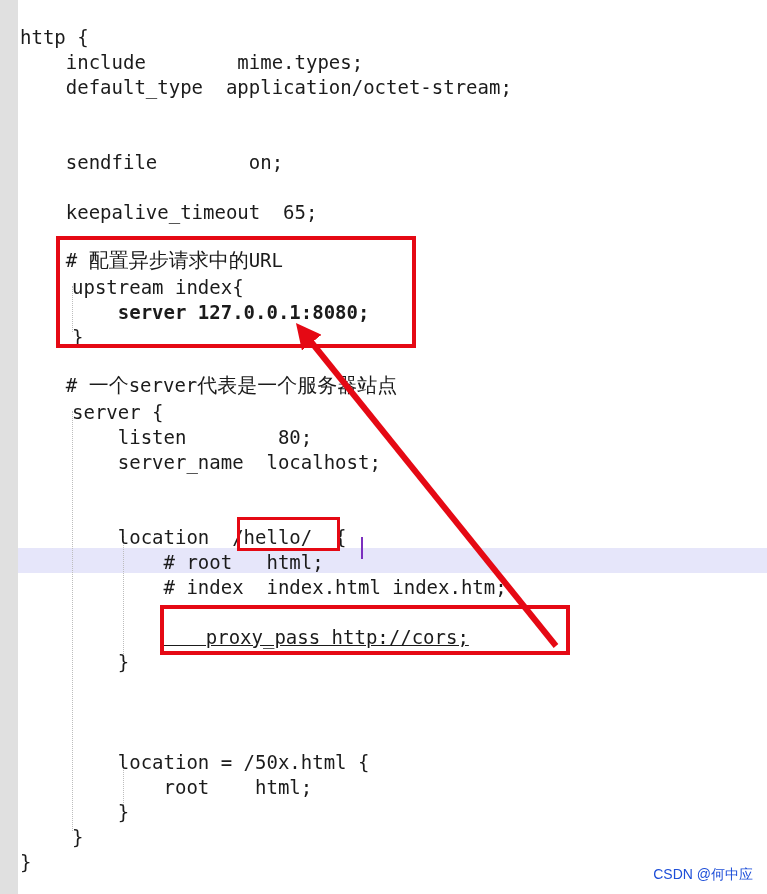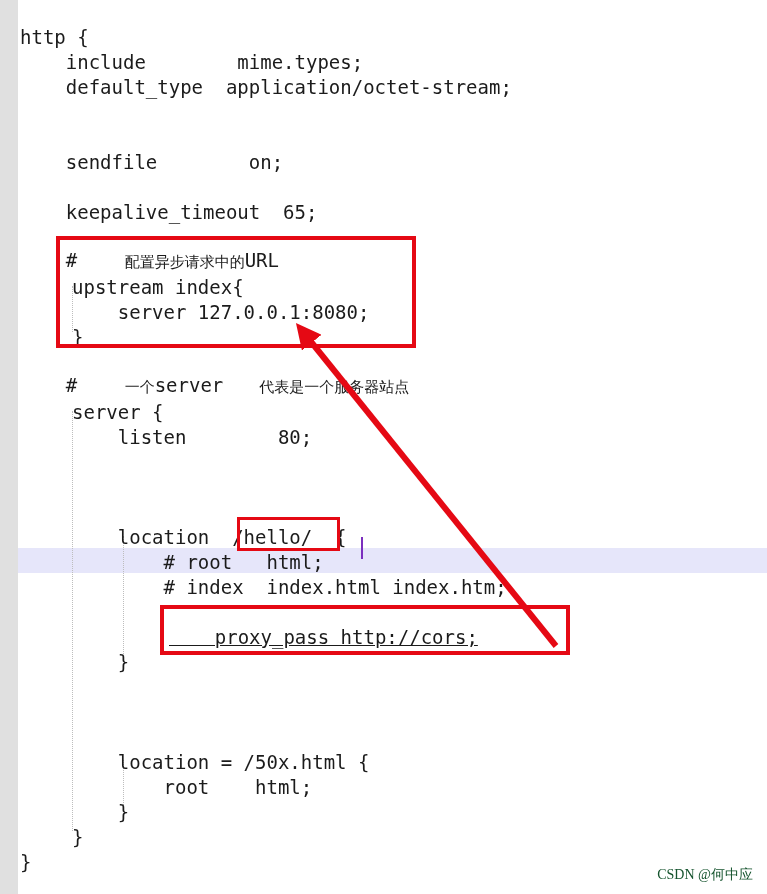--- a/index.html
+++ b/index.html
@@ -55,24 +55,23 @@
     height: 25px;
     line-height: 25px;
     white-space: pre;
     font-size: 19px;
     color: #1b1b1b;
     font-family: "DejaVu Sans Mono", "Liberation Mono", monospace;
     letter-spacing: 0px;
   }
   .code-line .cjk {
     font-family: "DejaVu Sans", "Liberation Sans", sans-serif;
-    font-size: 15px;
-    margin-left: 36px;
+    font-size: 20px;
   }
-  .underline-seg { text-decoration: underline; margin-left: 9px; }
+  .underline-seg { text-decoration: underline; }
 
   
   #text-cursor {
     position: absolute;
     width: 2px;
     height: 22px;
     background: #7b2fbe;
   }
 
   
@@ -92,23 +91,23 @@
     width: 767px;
     height: 894px;
     pointer-events: none;
   }
 
   
   #watermark {
     position: absolute;
     right: 14px;
     bottom: 10px;
-    font-family: Liberation Serif, serif;
+    font-family: Liberation Sans, sans-serif;
     font-size: 14px;
-    color: #14532d;
+    color: #1d4ed8;
     white-space: pre;
   }
 </style>
 </head>
 <body>
 
 <div id="screen">
 
   <div id="gutter"></div>
 
@@ -126,26 +125,27 @@
       <div class="code-line" style="left: 20px; top: 38px;"><span>    include        mime.types;</span></div>
       <div class="code-line" style="left: 20px; top: 63px;"><span>    default_type  application/octet-stream;</span></div>
       <div class="code-line" style="left: 20px; top: 88px;"></div>
       <div class="code-line" style="left: 20px; top: 113px;"></div>
       <div class="code-line" style="left: 20px; top: 138px;"><span>    sendfile        on;</span></div>
       <div class="code-line" style="left: 20px; top: 163px;"></div>
       <div class="code-line" style="left: 20px; top: 188px;"><span>    keepalive_timeout  65;</span></div>
       <div class="code-line" style="left: 20px; top: 213px;"></div>
       <div class="code-line" style="left: 20px; top: 236px;"><span>    # </span><span class="cjk">配置异步请求中的</span><span>URL</span></div>
       <div class="code-line" style="left: 72px; top: 263px;"><span>upstream index{</span></div>
-      <div class="code-line" style="left: 72px; top: 288px;"><span>    server 127.0.0.1:8080;</span></div>
+      <div class="code-line" style="left: 72px; top: 288px; font-weight: bold;"><span>    server 127.0.0.1:8080;</span></div>
       <div class="code-line" style="left: 72px; top: 313px;"><span>}</span></div>
       <div class="code-line" style="left: 20px; top: 338px;"></div>
       <div class="code-line" style="left: 20px; top: 361px;"><span>    # </span><span class="cjk">一个</span><span>server</span><span class="cjk">代表是一个服务器站点</span></div>
       <div class="code-line" style="left: 72px; top: 388px; text-align: right;"><span>server {</span></div>
       <div class="code-line" style="left: 72px; top: 413px;"><span>    listen        80;</span></div>
+      <div class="code-line" style="left: 72px; top: 438px;"><span>    server_name  localhost;</span></div>
       <div class="code-line" style="left: 72px; top: 463px;"></div>
       <div class="code-line" style="left: 72px; top: 513px;"><span>    location  /hello/  {</span></div>
       <div class="code-line" style="left: 72px; top: 538px;"><span>        # root   html;</span></div>
       <div class="code-line" style="left: 72px; top: 563px;"><span>        # index  index.html index.htm;</span></div>
       <div class="code-line" style="left: 160px; top: 613px;"><span class="underline-seg">    proxy_pass http://cors;</span></div>
       <div class="code-line" style="left: 72px; top: 638px;"><span>    }</span></div>
       <div class="code-line" style="left: 72px; top: 663px;"></div>
       <div class="code-line" style="left: 72px; top: 688px;"></div>
       <div class="code-line" style="left: 72px; top: 738px;"><span>    location = /50x.html {</span></div>
       <div class="code-line" style="left: 72px; top: 763px;"><span>        root    html;</span></div>

